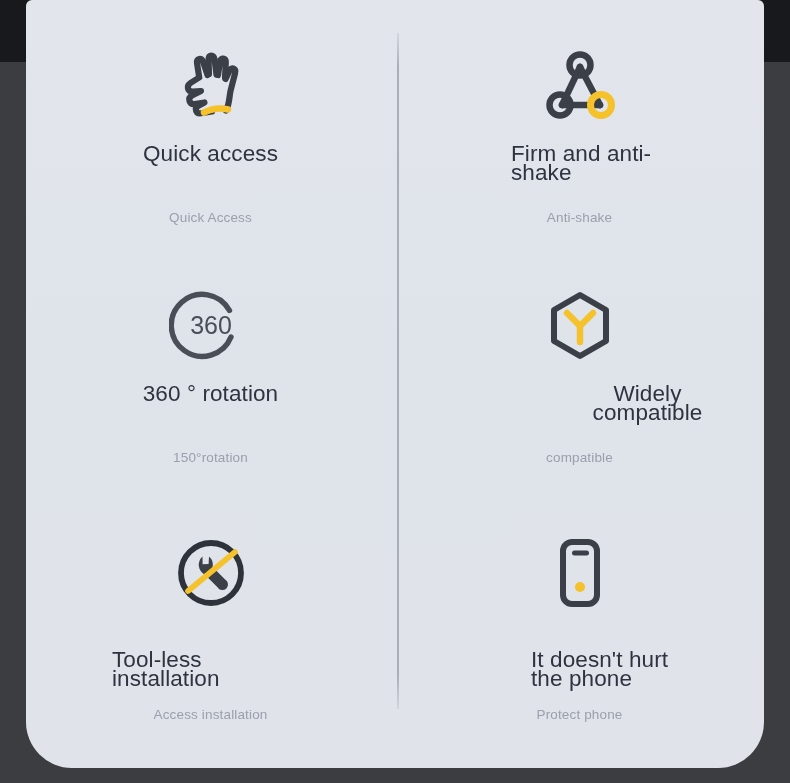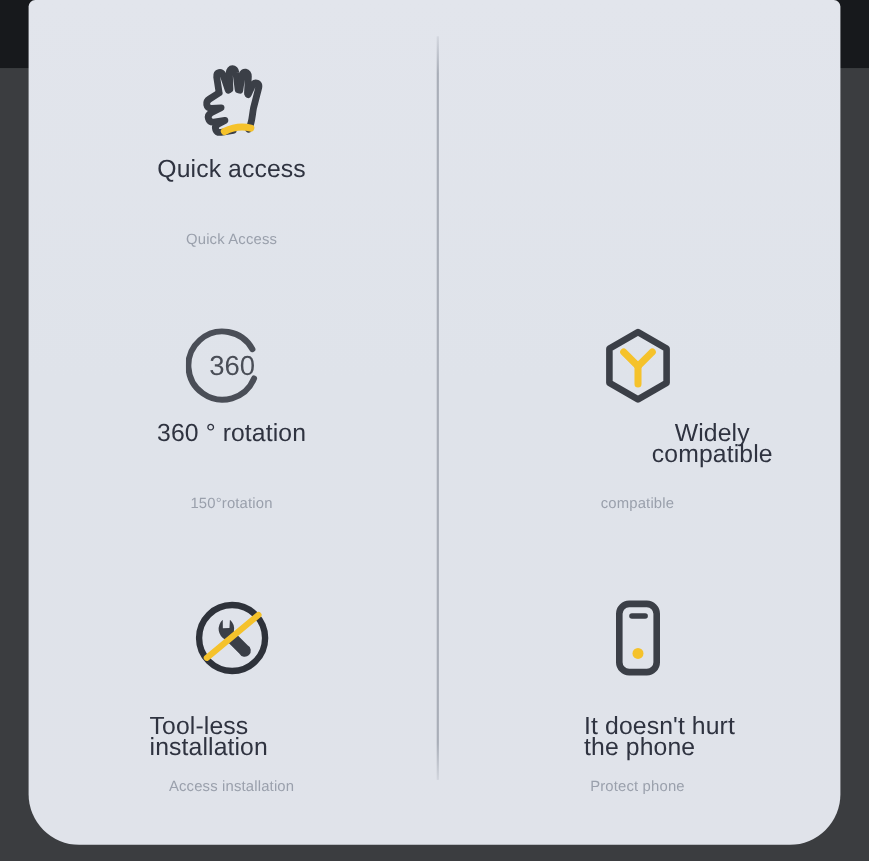--- a/index.html
+++ b/index.html
@@ -53,44 +53,44 @@
   }
   .cell.c0 { left: 0px;   top: 18px; }
   .cell.c1 { left: 369px; top: 18px; }
   .cell.c2 { left: 0px;   top: 258px; }
   .cell.c3 { left: 369px; top: 258px; }
   .cell.c4 { left: 0px;   top: 505px; }
   .cell.c5 { left: 369px; top: 505px; }
 
   .icon-wrap {
     position: absolute;
-    left: 0; top: 27px;
+    left: 0; top: 12px;
     width: 369px;
     height: 96px;
     display: flex;
-    align-items: center;
+    align-items: flex-end;
     justify-content: center;
   }
   .icon-wrap svg { display: block; }
 
   .title {
     position: absolute;
     top: 126px;
     width: 369px;
     color: #2f3340;
     font-size: 22.5px;
     line-height: 19px;
     font-weight: 400;
     letter-spacing: .1px;
     white-space: pre-line;
   }
   .title.center { text-align: center; }
   .title.left-a  { text-align: left; padding-left: 116px; }
   .title.left-b  { text-align: center; padding-left: 136px; }
-  .title.left-c  { text-align: left; padding-left: 110px; }
+  .title.left-c  { text-align: left; padding-left: 86px; }
   .title.left-d  { text-align: left; padding-left: 136px; }
 
   .subtitle {
     position: absolute;
     top: 192px;
     width: 369px;
     text-align: center;
     color: #9aa0ac;
     font-size: 13.5px;
     letter-spacing: .15px;
@@ -129,20 +129,37 @@
             <path d="M57.6 33 L61.5 24.5 C63.5 20.5 68.5 22.5 67 27.5 L62.5 45 C61 52.5 61.5 58 58 64.5"></path>
             <path d="M31.2 31.5 L22.5 37 C18.5 39.5 19 45.5 24.5 45.5 L33 45 L24 49.5 C19.5 52 21 58.5 26.5 58 L36.5 56.5 L30 60 C26 62.5 28 68 33 67.3 L44 65.5"></path>
           </g>
           <path d="M36 66.5 C43 63 52.5 61.5 60 63.5" fill="none" stroke="#f5c22b" stroke-width="6.5" stroke-linecap="round"></path>
         </svg>
       </div>
       <div class="title center">Quick access</div>
       <div class="subtitle">Quick Access</div>
     </div>
 
+    <div class="cell c1">
+      <div class="icon-wrap">
+        <svg width="84" height="78" viewBox="0 0 84 78">
+          <g stroke="#3b3f47" stroke-width="6.5" fill="none" stroke-linecap="round">
+            <path d="M24 57 L62 57"></path>
+            <path d="M24 57 L42 19"></path>
+            <path d="M42 19 L62 57"></path>
+          </g>
+          <circle cx="42" cy="17" r="10.5" fill="none" stroke="#3b3f47" stroke-width="6.5"></circle>
+          <circle cx="22" cy="57" r="10.5" fill="none" stroke="#3b3f47" stroke-width="6.5"></circle>
+          <circle cx="63" cy="57" r="10.5" fill="none" stroke="#f5c22b" stroke-width="7"></circle>
+        </svg>
+      </div>
+      <div class="title left-a">Firm and anti-
+shake</div>
+      <div class="subtitle">Anti-shake</div>
+    </div>
 
     <div class="cell c2">
       <div class="icon-wrap">
         <svg width="84" height="80" viewBox="0 0 84 80">
           <path d="M60.5 24.5 A31 31 0 1 0 62 51" fill="none" stroke="#4a4e57" stroke-width="5.4" stroke-linecap="round"></path>
           <text x="42" y="48" text-anchor="middle" font-family="Liberation Sans, sans-serif" font-size="25" fill="#4a4e57">360</text>
         </svg>
       </div>
       <div class="title center">360 ° rotation</div>
       <div class="subtitle">150°rotation</div>

